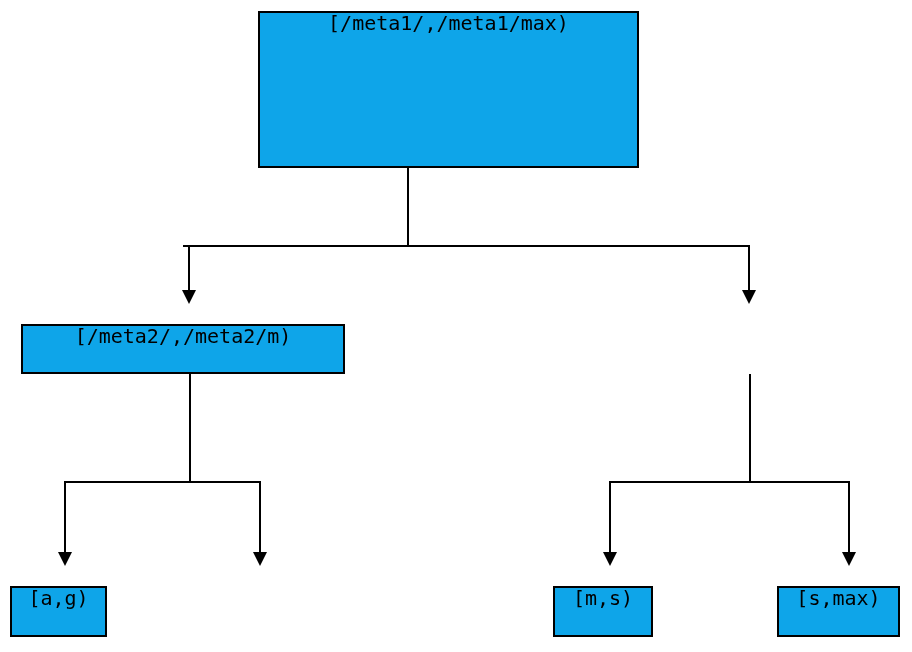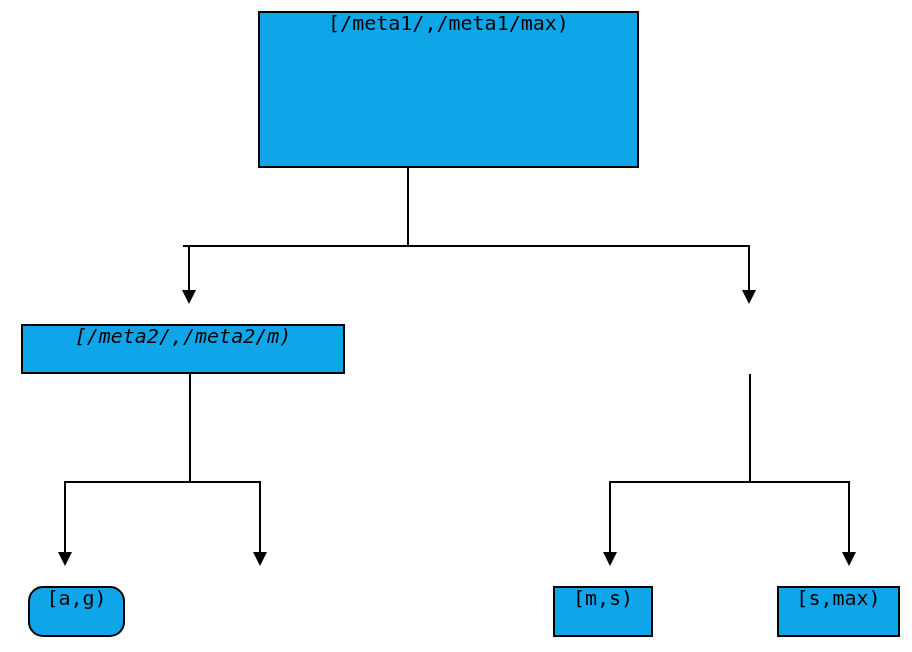--- a/index.html
+++ b/index.html
@@ -45,30 +45,30 @@
     top: 11px;
     width: 381px;
     height: 157px;
   }
   .node-root .node-label { font-size: 20px; }
   
   .node-mid {
     top: 324px;
     height: 50px;
   }
-  .node-mid .node-label { font-size: 20px; font-style: italic; }
+  .node-mid .node-label { font-size: 20px; }
   .node-mid-left  { left: 21px;  width: 324px; }
   .node-mid-right { left: 580px; width: 322px; }
   
   .node-leaf {
     top: 586px;
     height: 51px;
   }
   .node-leaf .node-label { font-size: 20px; }
-  .node-leaf-1 { left: 28px;  width: 97px; border-radius: 15px;  }
+  .node-leaf-1 { left: 10px;  width: 97px;  }
   .node-leaf-2 { left: 205px; width: 98px;  }
   .node-leaf-3 { left: 553px; width: 100px; }
   .node-leaf-4 { left: 777px; width: 123px; }
 </style>
 </head>
 <body>
 
 <div id="canvas">
 
   <svg id="edge-layer" viewBox="0 0 912 652" width="912" height="652" xmlns="http://www.w3.org/2000/svg">

